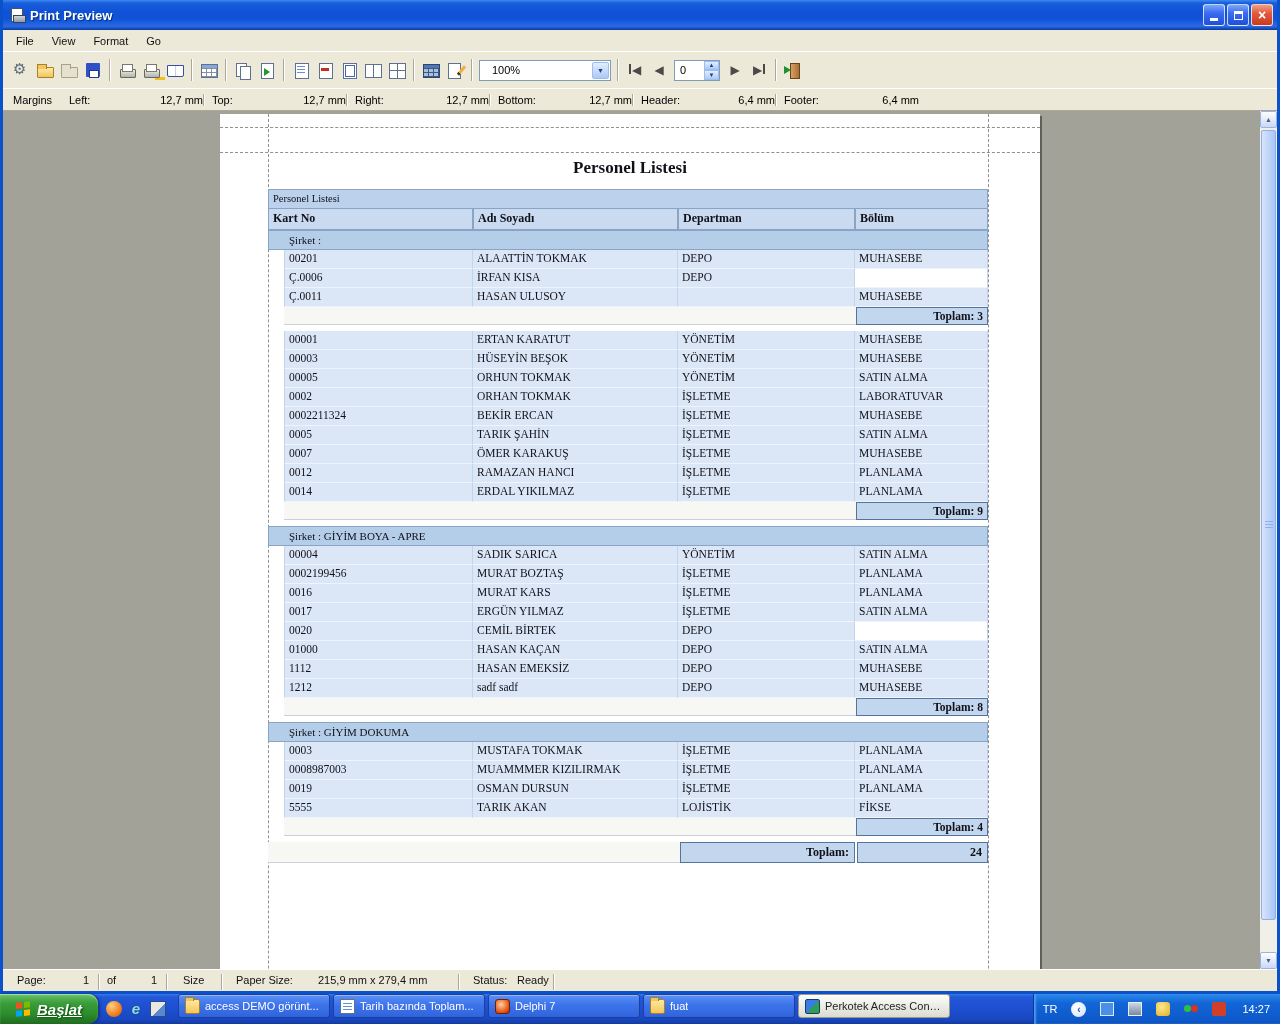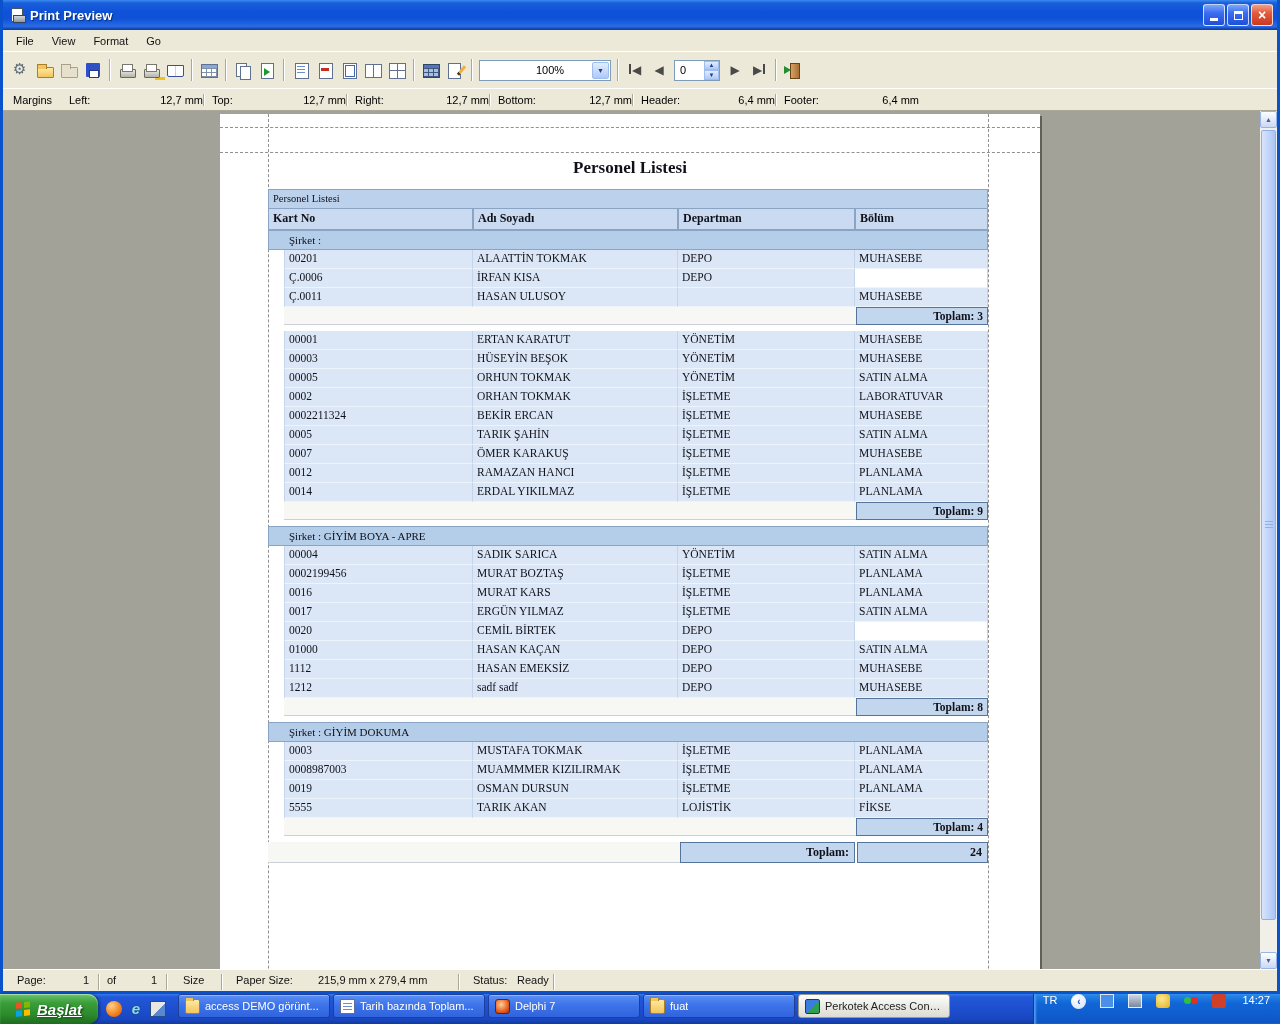--- a/index.html
+++ b/index.html
@@ -71,21 +71,21 @@
   .ic-pages-four::before { content:""; position:absolute; left:1px; top:2px; width:15px; height:14px; background:
       linear-gradient(90deg,rgba(0,0,0,0) 0 7px,#607090 7px 8px,rgba(0,0,0,0) 8px),
       linear-gradient(180deg,rgba(0,0,0,0) 0 6px,#607090 6px 7px,rgba(0,0,0,0) 7px),#fff; border:1px solid #607090; }
   .ic-page-edit::before { content:""; position:absolute; left:2px; top:2px; width:11px; height:14px; background:#fff; border:1px solid #607090; }
   .ic-page-edit::after { content:""; position:absolute; right:1px; top:4px; width:3px; height:11px; background:linear-gradient(180deg,#f0b040 0 80%,#503818 80%); transform:rotate(40deg); }
   .ic-exit::before { content:""; position:absolute; right:2px; top:2px; width:8px; height:14px; background:linear-gradient(90deg,#d8a060,#a87038); border:1px solid #6a4418; }
   .ic-exit::after { content:""; position:absolute; left:0; top:5px; width:0; height:0;
       border-top:4px solid rgba(0,0,0,0); border-bottom:4px solid rgba(0,0,0,0); border-left:7px solid #1f8f2f; }
 
   .combo { width:132px; height:21px; background:#fff; border:1px solid #7F9DB9; display:flex; align-items:center; margin:0 2px; }
-  .combo-text { flex:1; font-size:11px; padding-left:12px;margin-left:44px; }
+  .combo-text { flex:1; font-size:11px; padding-left:12px; }
   .combo-btn { width:17px; height:17px; margin-right:1px; border:1px solid #9dbdf0; border-radius:2px;
                background:linear-gradient(180deg,#e2eeff,#aec8f4); display:flex; align-items:center; justify-content:center;
                font-size:7px; color:#1a3f94; }
   .nav-btn { width:24px; height:24px; display:flex; align-items:center; justify-content:center; color:#4a4a4a; font-size:12px; }
   .nav-bar-l::before { content:""; display:inline-block; width:2px; height:10px; background:#4a4a4a; margin-right:1px; }
   .nav-bar-r::after  { content:""; display:inline-block; width:2px; height:10px; background:#4a4a4a; margin-left:1px; }
   .spinner { width:46px; height:21px; background:#fff; border:1px solid #7F9DB9; display:flex; margin:0 3px; }
   .spin-text { flex:1; font-size:11px; padding:3px 0 0 5px; }
   .spin-btns { width:15px; display:flex; flex-direction:column; }
   .spin-btns span { flex:1; font-size:6px; color:#1a3f94; border:1px solid #9dbdf0; background:linear-gradient(180deg,#e2eeff,#aec8f4);
@@ -163,21 +163,21 @@
   .task-active { background:linear-gradient(180deg,#fdfdfb,#dcdcd2); color:#222; border-color:#9a9a8c; }
   .tlabel { overflow:hidden; text-overflow:ellipsis; }
   .ticon { width:15px; height:15px; flex:0 0 15px; position:relative; }
   .ticon-folder { background:linear-gradient(180deg,#ffe9a0,#f2c55e); border:1px solid #a8802a; border-radius:1px 2px 2px 2px; }
   .ticon-folder::before { content:""; position:absolute; left:-1px; top:-3px; width:7px; height:3px; background:#f2c55e; border:1px solid #a8802a; border-bottom:none; }
   .ticon-doc { background:#fff; border:1px solid #607090; }
   .ticon-doc::before { content:""; position:absolute; left:2px; top:3px; width:9px; height:7px;
       background:repeating-linear-gradient(180deg,#6890d0 0 1px,rgba(0,0,0,0) 1px 3px); }
   .ticon-delphi { background:radial-gradient(circle at 40% 35%,#ffd0a0,#e86020 60%,#a03010); border-radius:3px; border:1px solid #702000; }
   .ticon-app { background:linear-gradient(135deg,#3a7de0 0 50%,#30a050 50%); border:1px solid #14387c; border-radius:2px; }
-  .tray { margin-left:auto; display:flex; gap:14px; padding:0 10px 0 9px; color:#fff; font-size:11px;
+  .tray { margin-left:auto; display:flex; align-items:center; gap:14px; padding:0 10px 0 9px; color:#fff; font-size:11px;
           background:linear-gradient(180deg,#2a8ae8,#1266d8 30%,#0e57c8 90%,#0a4ab4); border-left:1px solid #0a3c9a; box-shadow:inset 2px 0 2px #4a9af0; }
   .chev { width:15px; height:15px; border-radius:50%; background:radial-gradient(circle at 35% 30%,#fff,#cfe0f8); color:#1a50b8; font-size:10px; font-weight:bold;
           display:flex; align-items:center; justify-content:center; }
   .tr-ic { width:14px; height:14px; }
   .tr-blue { background:#4a90e8; border:1px solid #dce8f8; }
   .tr-gray { background:linear-gradient(180deg,#cdd6e4,#7888a0); border:1px solid #e8eef8; }
   .tr-yellow { background:radial-gradient(circle at 40% 35%,#ffe890,#e0b020); border-radius:3px; }
   .tr-light { position:relative; }
   .tr-light::before { content:""; position:absolute; left:0; top:3px; width:7px; height:7px; border-radius:50%; background:#30c040; }
   .tr-light::after { content:""; position:absolute; right:0; top:3px; width:7px; height:7px; border-radius:50%; background:#e03020; }

